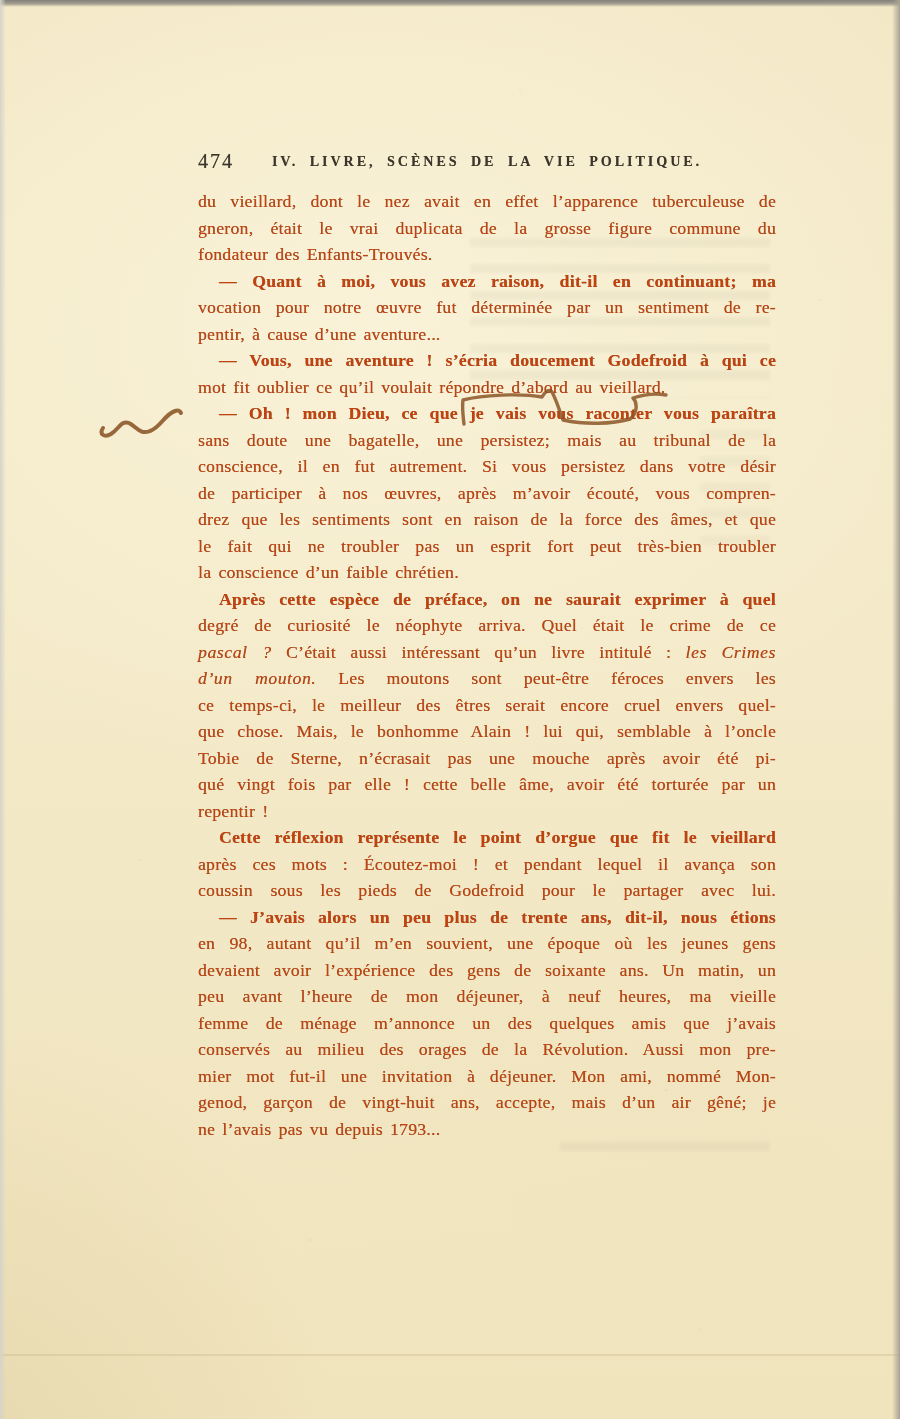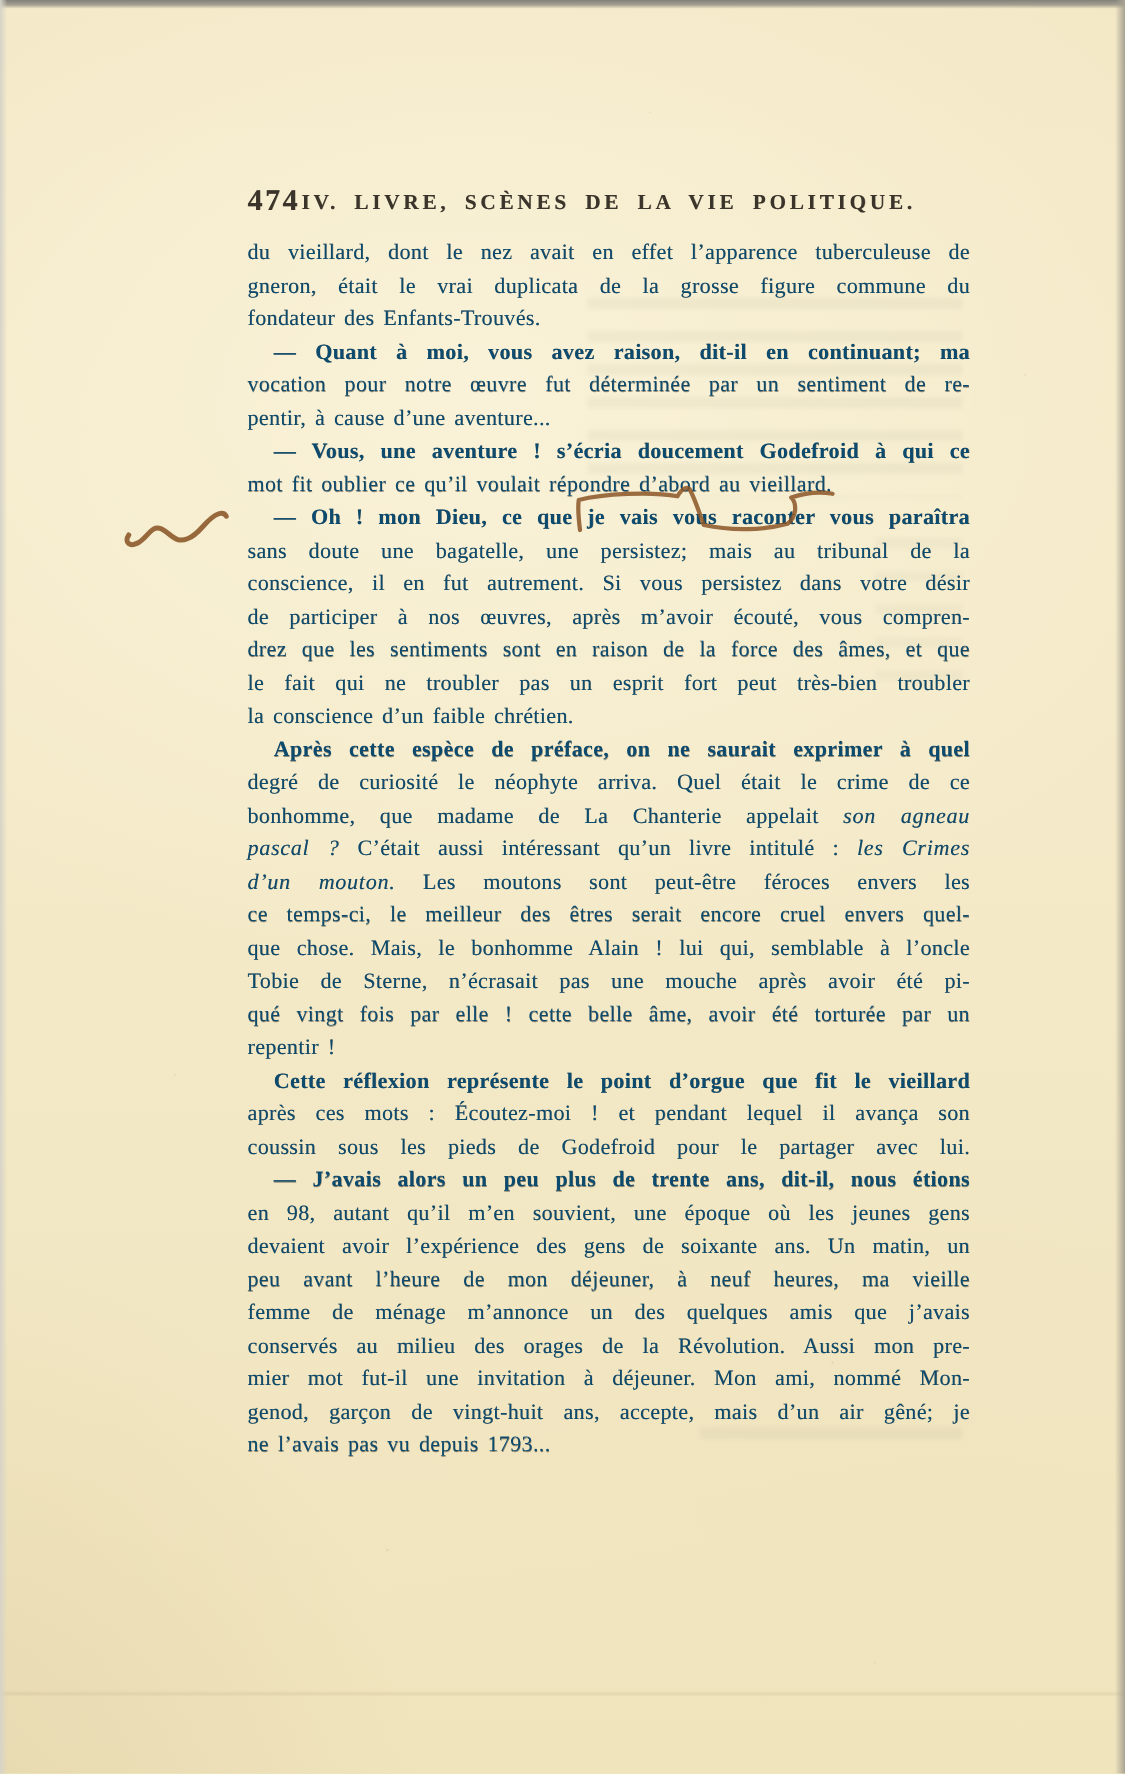--- a/index.html
+++ b/index.html
@@ -38,29 +38,29 @@
     background:rgba(150,128,90,.16);filter:blur(.7px);}
   
   .show-through{position:absolute;opacity:.07;filter:blur(1.6px);pointer-events:none;
     background:repeating-linear-gradient(180deg, rgba(100,105,78,.8) 0 9px, transparent 9px 26.5px);}
   .st1{left:470px;top:238px;width:300px;height:160px;}
   .st2{left:560px;top:1142px;width:210px;height:22px;}
   .st3{left:700px;top:430px;width:70px;height:120px;opacity:.05;}
 
   
   .header{position:absolute;left:198px;top:147px;width:578px;height:30px;color:#3a342b;}
-  .page-number{position:absolute;left:0;top:0;font-size:24px;font-weight:700;
+  .page-number{position:absolute;left:0;top:0;font-size:20px;font-weight:400;
     letter-spacing:2px;line-height:28px;text-shadow:.3px .3px .4px rgba(50,42,30,.5);}
-  .running-title{display:block;text-align:center;font-size:17px;font-weight:700;
+  .running-title{display:block;text-align:center;font-size:14px;font-weight:700;
     letter-spacing:3px;word-spacing:5px;line-height:30px;
     text-shadow:.3px .3px .4px rgba(50,42,30,.45);}
 
   
   .text-block{position:absolute;left:198px;top:188px;width:578px;
-    color:#0c4a6e;font-size:17.6px;letter-spacing:.3px;word-spacing:2.4px;
+    color:#c2410c;font-size:17.6px;letter-spacing:.3px;word-spacing:2.4px;
     text-shadow:.25px .25px .35px rgba(48,40,28,.5);}
   .line{height:26.5px;line-height:26.5px;text-align:justify;text-align-last:justify;}
   .line.end{text-align-last:left;}
   .line.indent{text-indent:21px;font-weight:bold;}
   .it{font-style:italic;letter-spacing:.6px;}
 
   
   .ink-overlay{position:absolute;left:0;top:0;pointer-events:none;}
 </style>
 </head>
@@ -92,21 +92,20 @@
     <div class="line end"><span>mot fit oublier ce qu’il voulait répondre d’abord au vieillard.</span></div>
     <div class="line indent"><span>— Oh ! mon Dieu, ce que je vais vous raconter vous paraîtra</span></div>
     <div class="line"><span>sans doute une bagatelle, une persistez; mais au tribunal de la</span></div>
     <div class="line"><span>conscience, il en fut autrement. Si vous persistez dans votre désir</span></div>
     <div class="line"><span>de participer à nos œuvres, après m’avoir écouté, vous compren-</span></div>
     <div class="line"><span>drez que les sentiments sont en raison de la force des âmes, et que</span></div>
     <div class="line"><span>le fait qui ne troubler pas un esprit fort peut très-bien troubler</span></div>
     <div class="line end"><span>la conscience d’un faible chrétien.</span></div>
     <div class="line indent"><span>Après cette espèce de préface, on ne saurait exprimer à quel</span></div>
     <div class="line"><span>degré de curiosité le néophyte arriva. Quel était le crime de ce</span></div>
-    <div class="line"><span>bonhomme, que madame de La Chanterie appelait </span><span class="it">son agneau</span></div>
     <div class="line"><span class="it">pascal ?</span><span> C’était aussi intéressant qu’un livre intitulé : </span><span class="it">les Crimes</span></div>
     <div class="line"><span class="it">d’un mouton.</span><span> Les moutons sont peut-être féroces envers les</span></div>
     <div class="line"><span>ce temps-ci, le meilleur des êtres serait encore cruel envers quel-</span></div>
     <div class="line"><span>que chose. Mais, le bonhomme Alain ! lui qui, semblable à l’oncle</span></div>
     <div class="line"><span>Tobie de Sterne, n’écrasait pas une mouche après avoir été pi-</span></div>
     <div class="line"><span>qué vingt fois par elle ! cette belle âme, avoir été torturée par un</span></div>
     <div class="line end"><span>repentir !</span></div>
     <div class="line indent"><span>Cette réflexion représente le point d’orgue que fit le vieillard</span></div>
     <div class="line"><span>après ces mots : Écoutez-moi ! et pendant lequel il avança son</span></div>
     <div class="line"><span>coussin sous les pieds de Godefroid pour le partager avec lui.</span></div>

